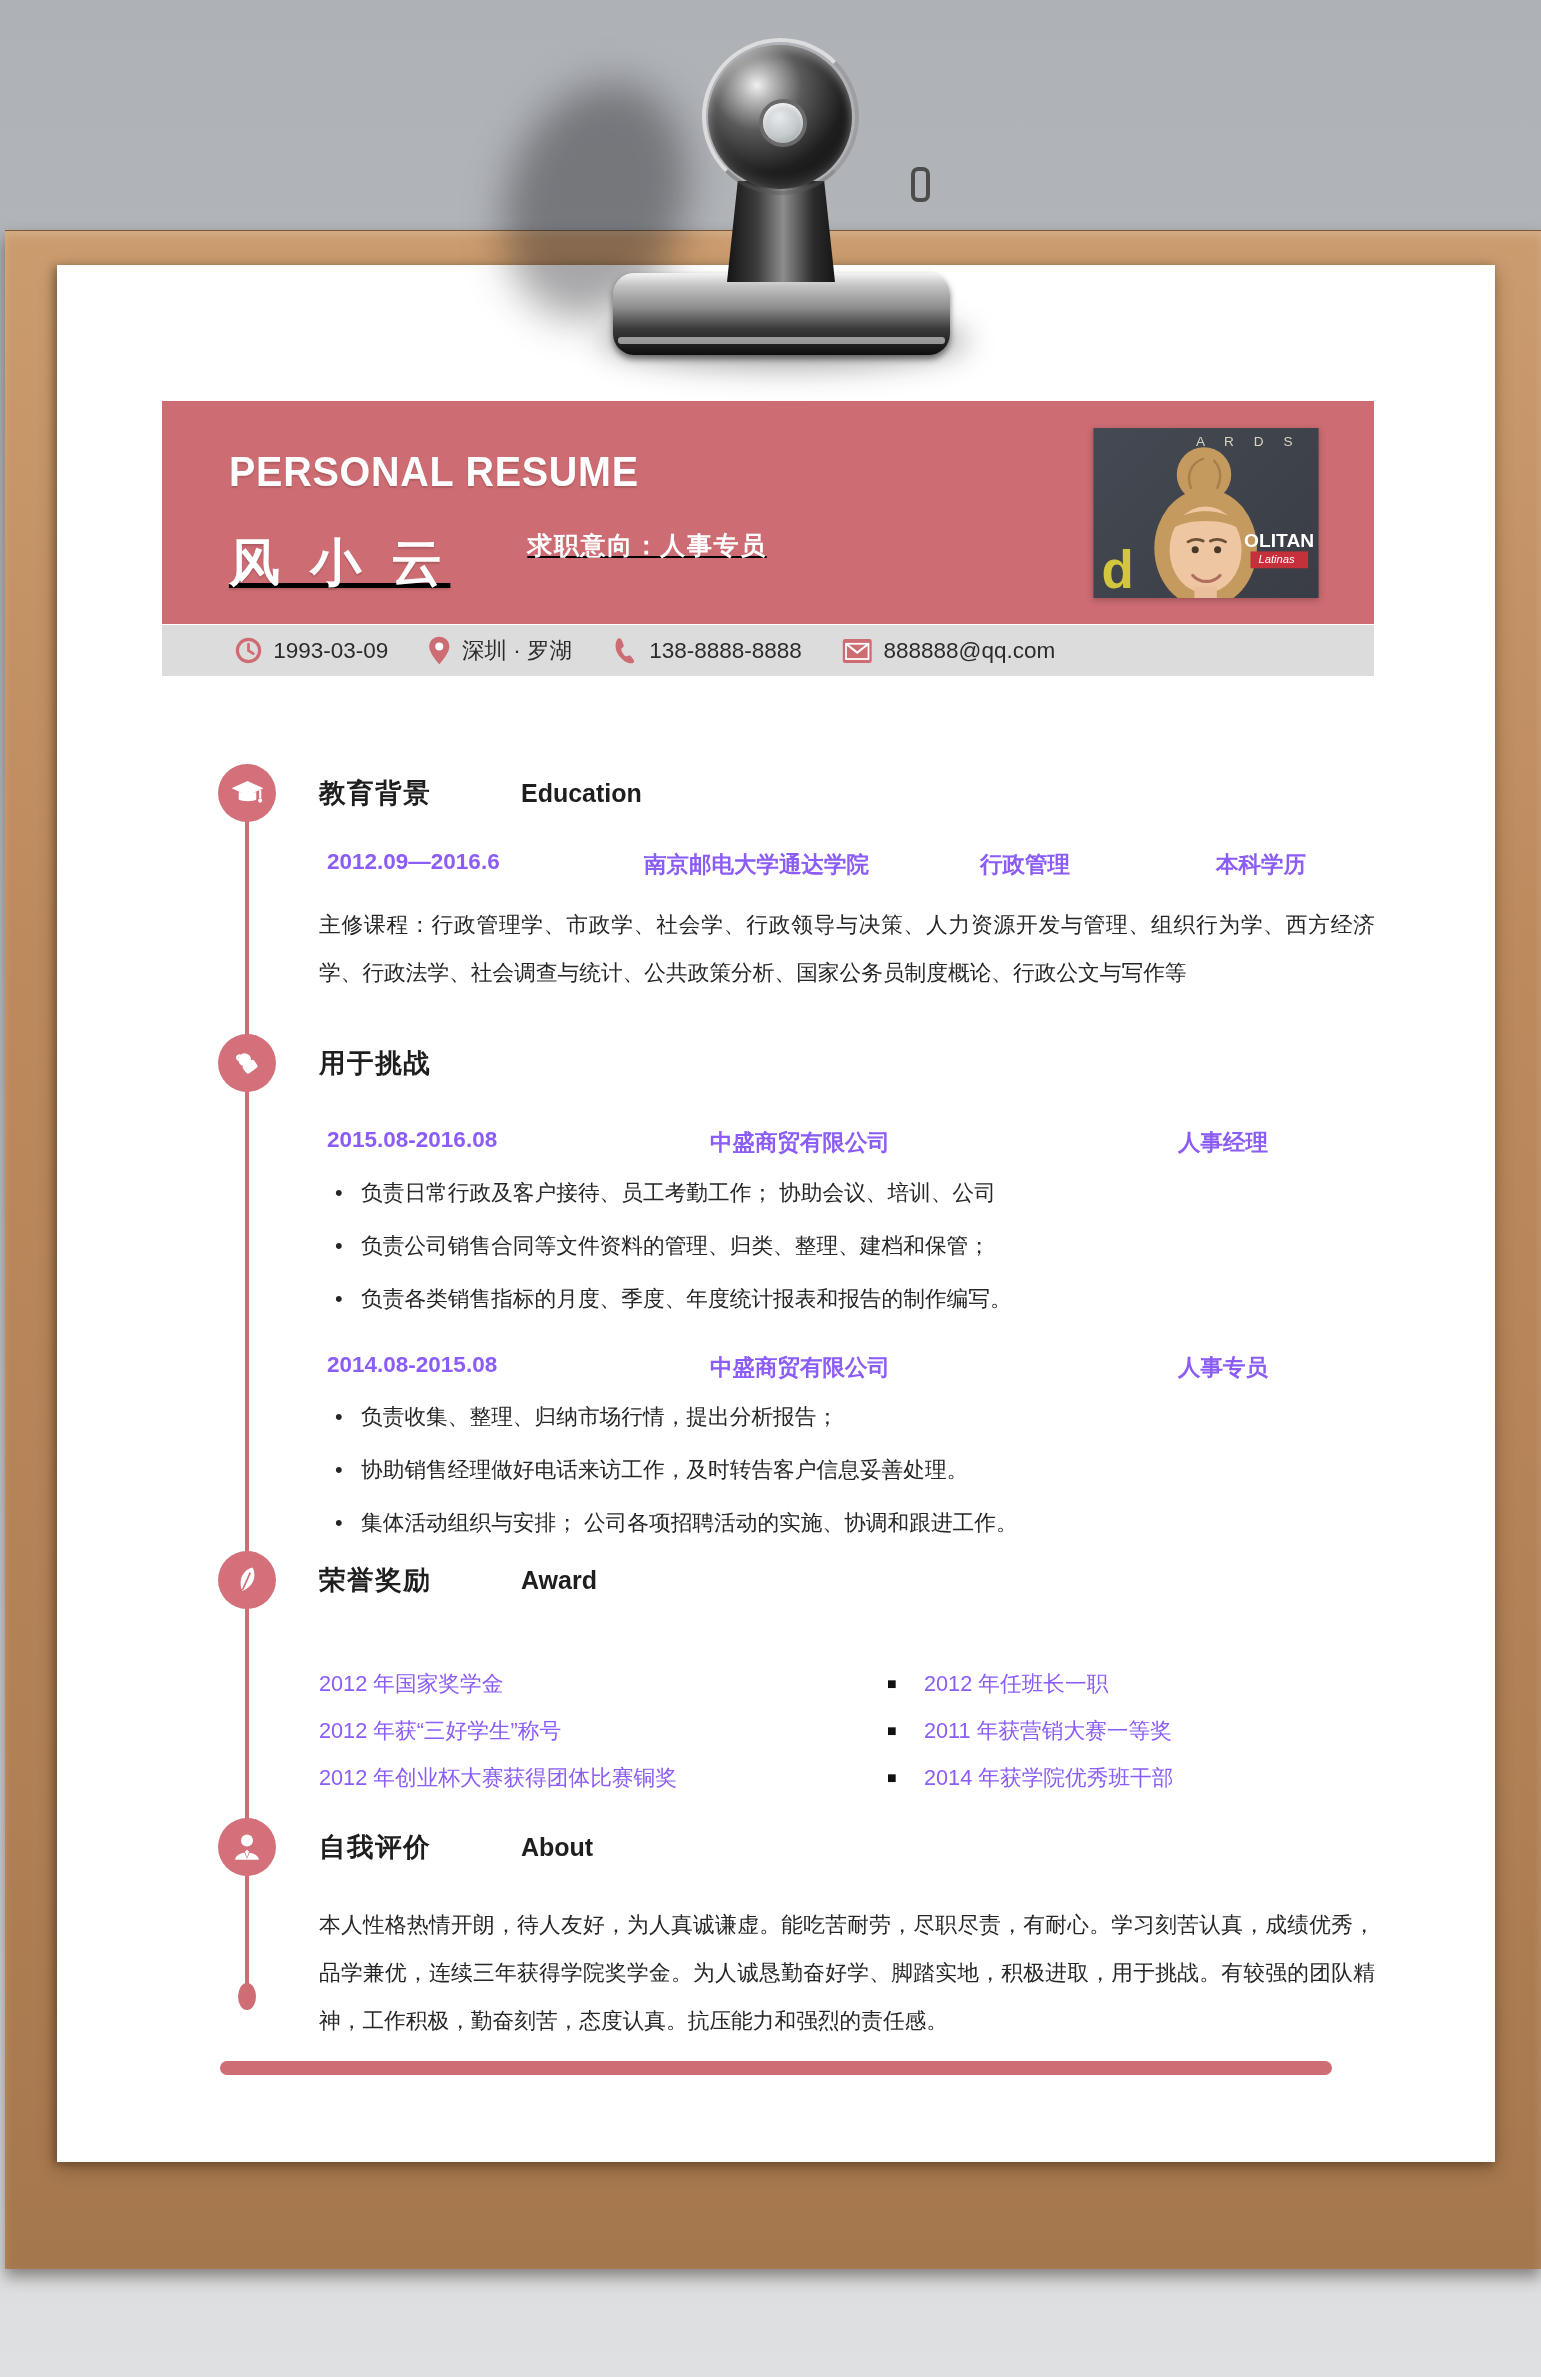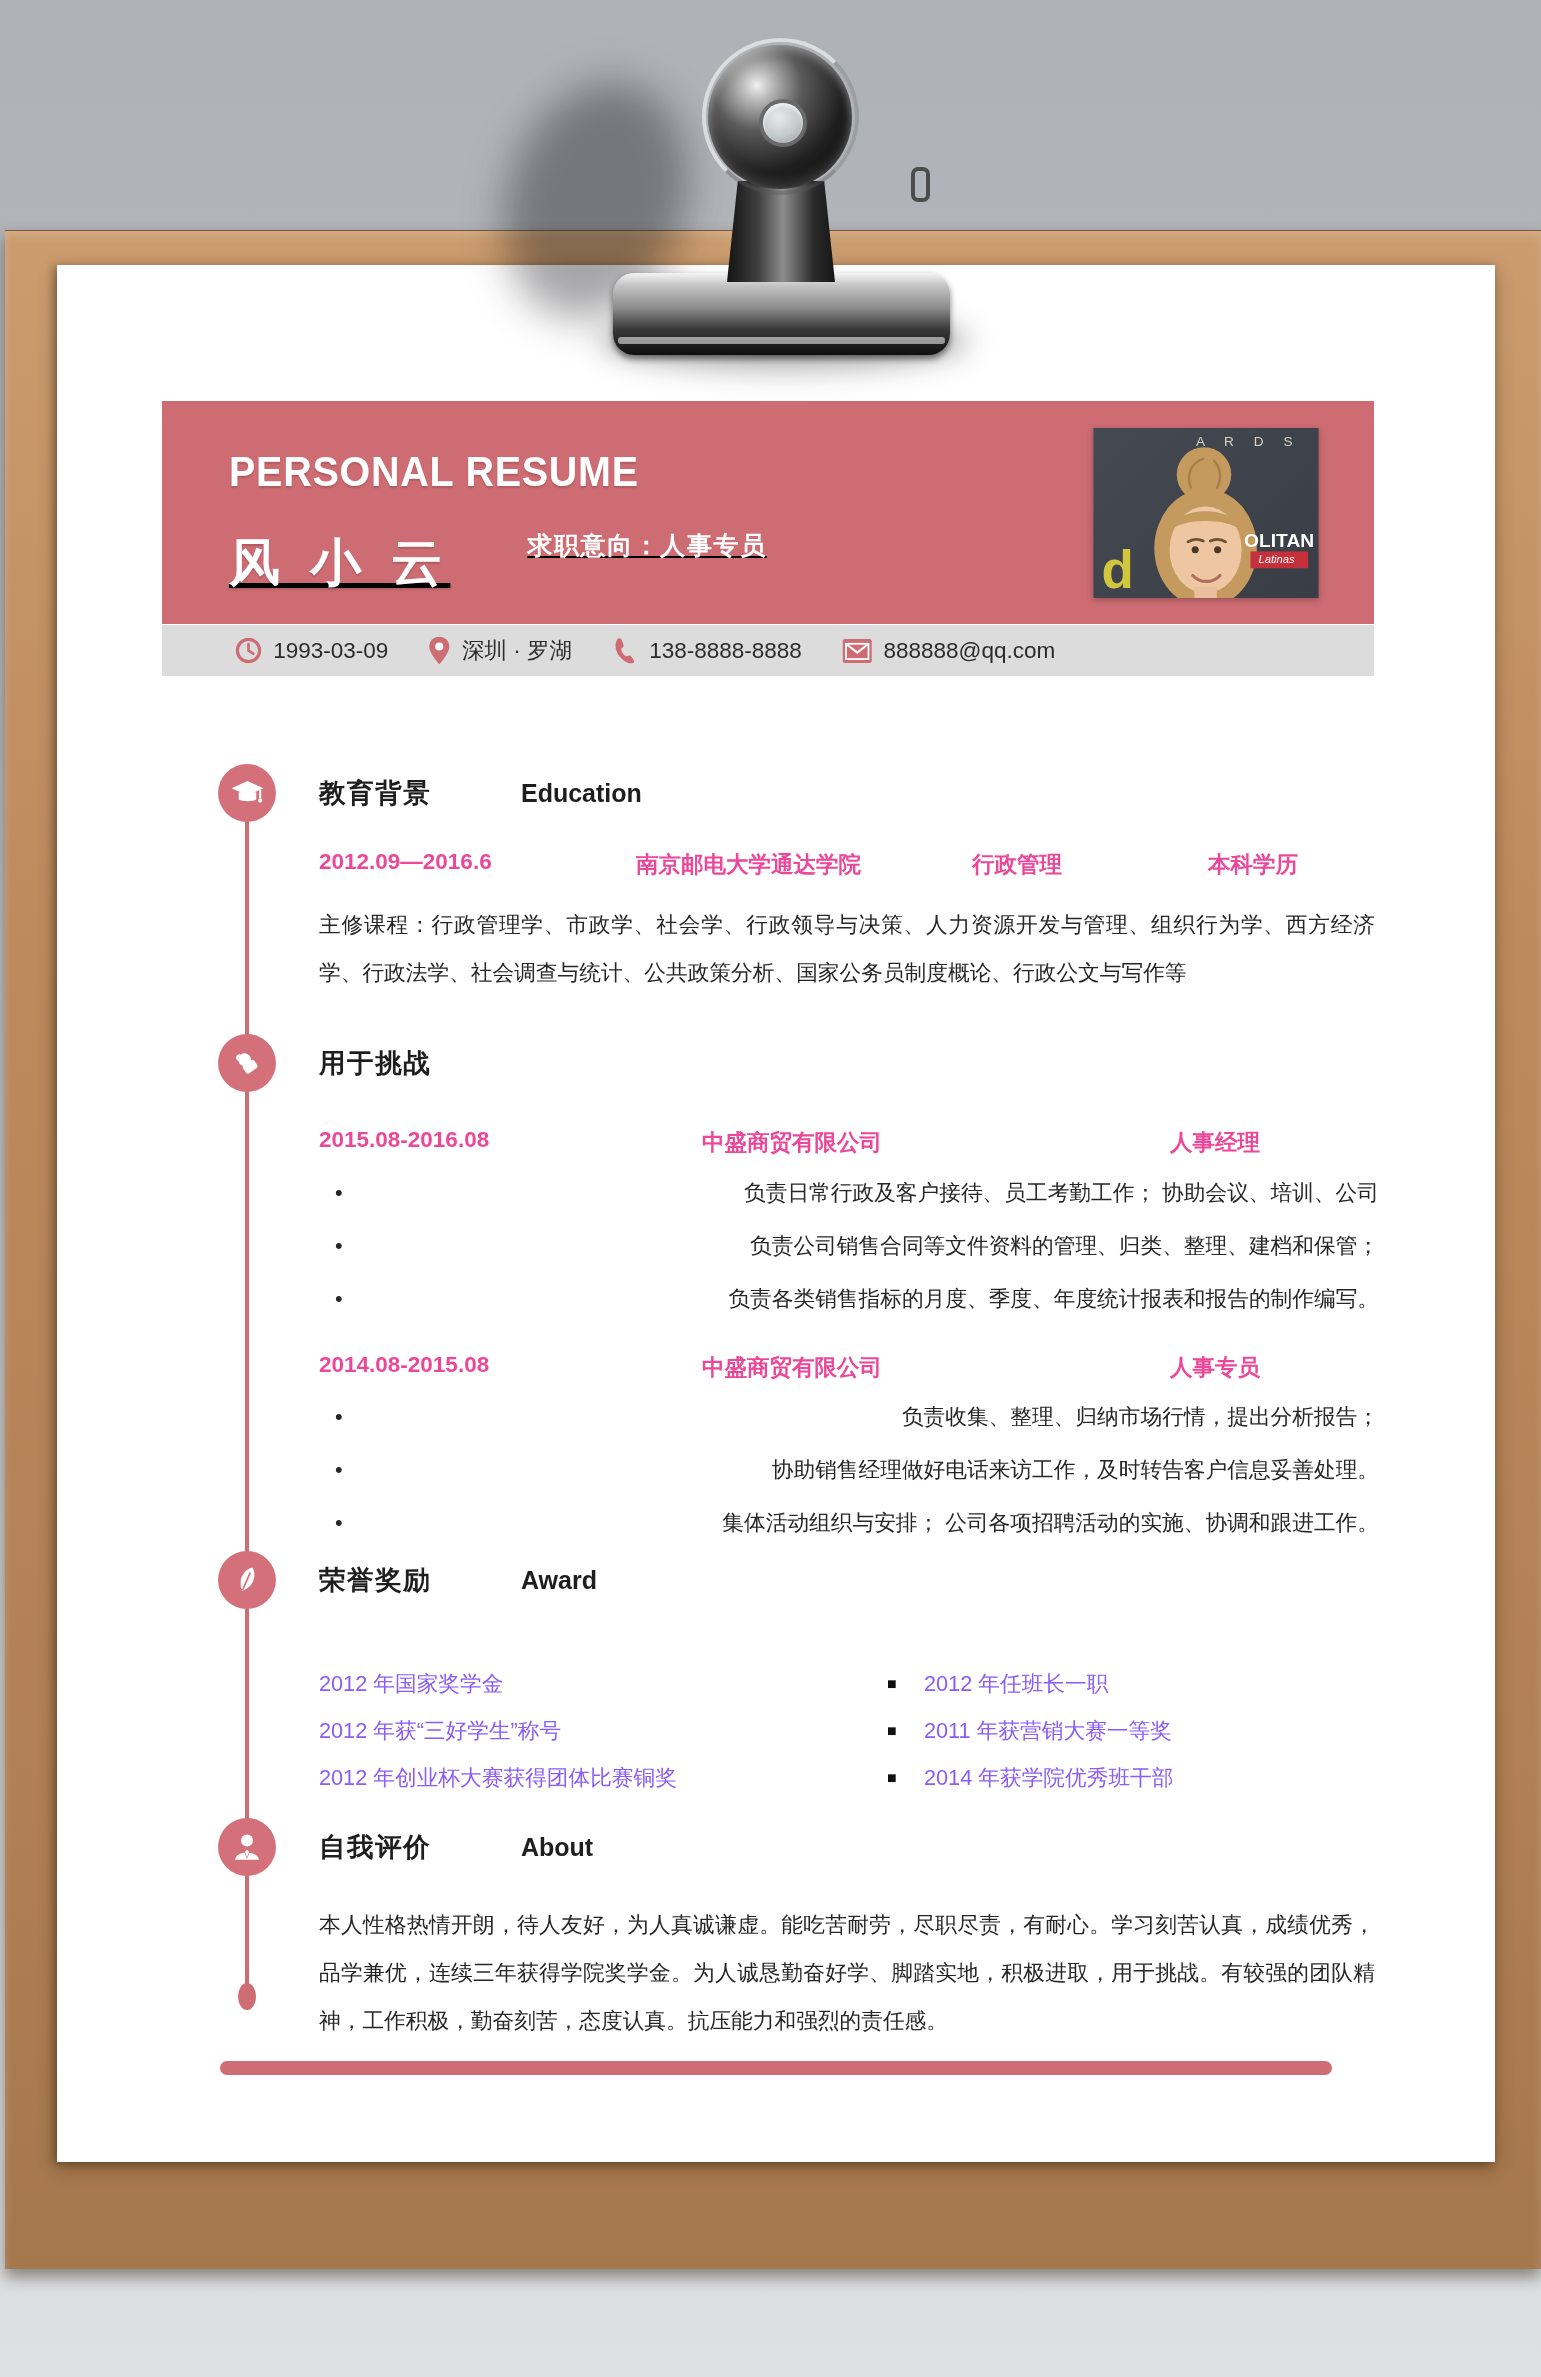--- a/index.html
+++ b/index.html
@@ -35,24 +35,24 @@
   
   .tl-line{position:absolute;left:188px;top:514px;width:4px;height:1217px;background:#cf6d74;}
   .tl-dot{position:absolute;left:181px;top:1718px;width:17.7px;height:27px;border-radius:50%;background:#cf6d74;}
   .tl-circle{position:absolute;left:161px;width:58px;height:58px;border-radius:50%;background:#d3707a;
              display:flex;align-items:center;justify-content:center;}
   
   .sec-head{position:absolute;left:262px;height:58px;display:flex;align-items:center;}
   .sec-zh{font-size:26.5px;font-weight:bold;color:#1e1e1e;letter-spacing:1.6px;}
   .sec-en{position:absolute;left:202px;font-size:25px;font-weight:bold;color:#1e1e1e;}
   .row{position:absolute;left:262px;width:1060px;height:32px;}
-  .row span{position:absolute;font-size:22.5px;font-weight:bold;color:#ec4899;white-space:nowrap;}
+  .row span{position:absolute;font-size:22.5px;font-weight:bold;color:#8b5cf6;white-space:nowrap;margin-left:8px;}
   .para{position:absolute;left:262px;width:1056px;font-size:21.7px;line-height:48px;color:#262626;
         text-align:justify;}
-  ul.duties{position:absolute;left:262px;width:1060px;margin:0;padding:0;list-style:none;text-align:right;}
+  ul.duties{position:absolute;left:262px;width:1060px;margin:0;padding:0;list-style:none;}
   ul.duties li{position:relative;padding-left:42px;font-size:21.7px;line-height:53px;color:#262626;white-space:nowrap;}
   ul.duties li::before{content:"•";position:absolute;left:16px;color:#262626;}
   ul.awards{position:absolute;margin:0;padding:0;list-style:none;}
   ul.awards li{font-size:21.7px;line-height:47px;color:#8b5cf6;white-space:nowrap;}
   ul.awards.sq li{position:relative;padding-left:37px;}
   ul.awards.sq li::before{content:"■";position:absolute;left:0;top:0;font-size:16px;color:#111;}
   .bottom-bar{position:absolute;left:163px;top:1796px;width:1112px;height:14.4px;border-radius:8px;background:#cf6d74;}
   
   .clip{position:absolute;left:592px;top:32px;width:380px;height:329px;}
   .clip-shadow{position:absolute;left:-84px;top:48px;width:177px;height:241px;border-radius:50%;

